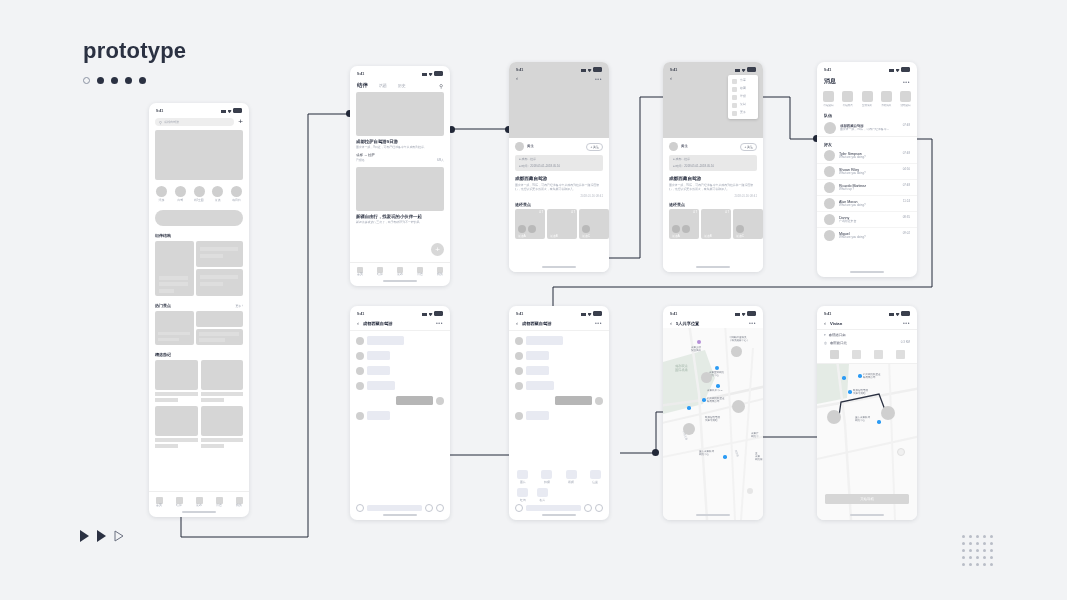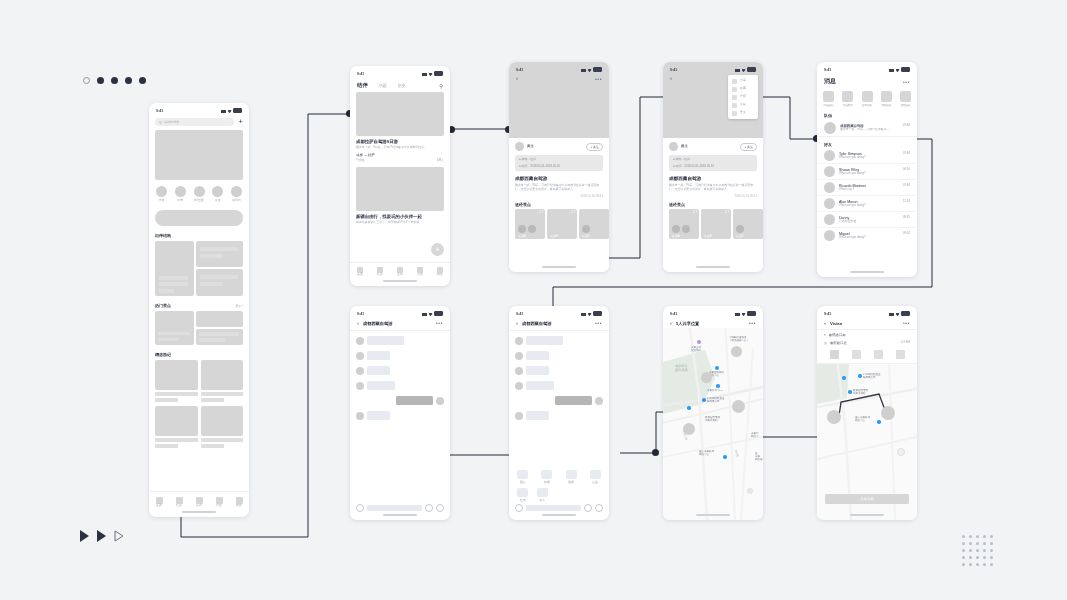--- a/index.html
+++ b/index.html
@@ -96,20 +96,21 @@
   <div class="cdot" style="left:813px;top:135px"></div>
   <div class="cdot" style="left:909px;top:135px"></div>
   <div class="cdot" style="left:549px;top:306px"></div>
   <div class="cdot" style="left:439px;top:506px"></div>
   <div class="cdot" style="left:588px;top:451px"></div>
   <div class="cdot" style="left:652px;top:449px"></div>
   <div class="cdot" style="left:690px;top:408px"></div>
   <div class="cdot" style="left:818px;top:433px"></div>
   <div class="cdot" style="left:592px;top:440px"></div>
 
+  <div class="title">prototype</div>
   <div class="dots">
     <i class="hollow"></i>
     <i></i>
     <i></i>
     <i></i>
     <i></i>
   </div>
 
   <div class="play-ctrls">
     <div class="tri"></div>

